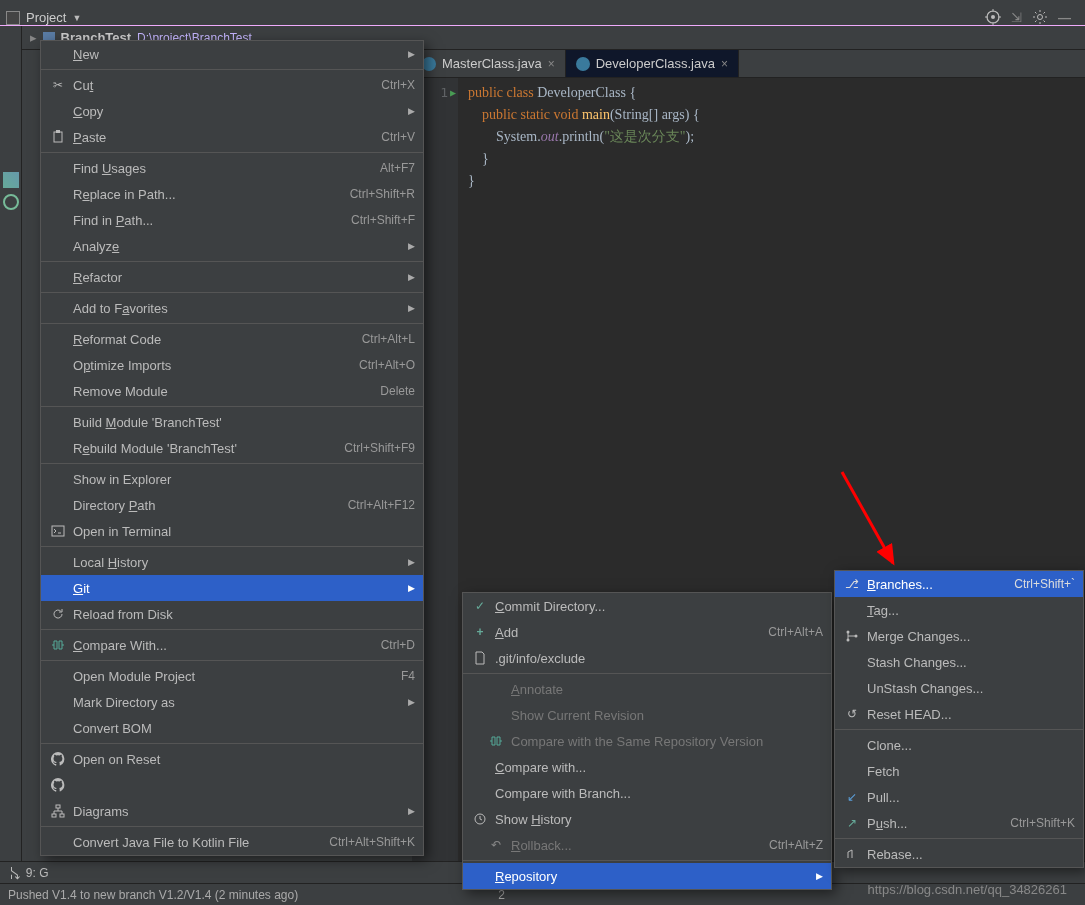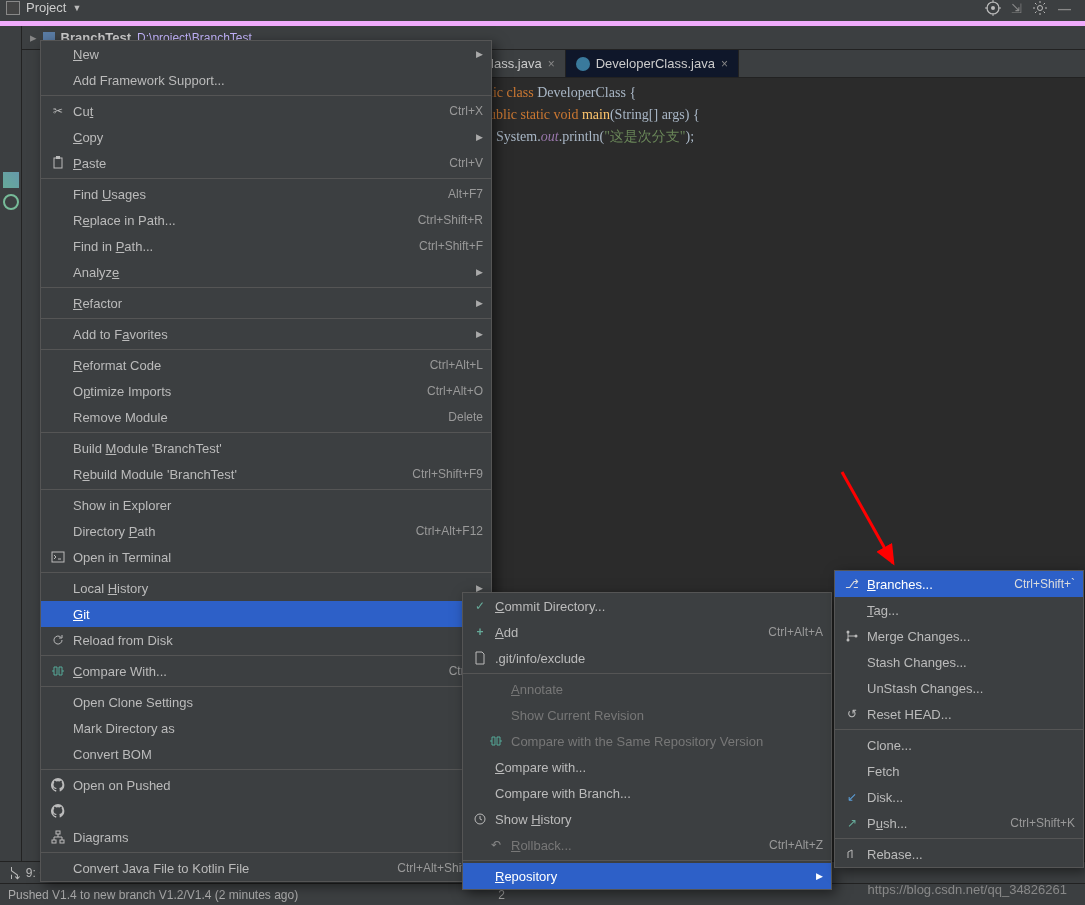--- a/index.html
+++ b/index.html
@@ -1,18 +1,18 @@
 <!DOCTYPE html>
 <html><head>
 <meta charset="utf-8">
 <style>
   * { box-sizing: border-box; margin: 0; padding: 0; }
   body { font-family: "Segoe UI", Arial, sans-serif; font-size: 13px; background: #2b2b2b; color: #bbbbbb; width: 1085px; height: 905px; overflow: hidden; position: relative; }
   
-  .toolbar { background: #3c3f41; height: 26px; display: flex; align-items: flex-start; padding: 0 6px; border-bottom: 5px solid #f0abfc; }
+  .toolbar { background: #3c3f41; height: 26px; display: flex; align-items: flex-end; padding: 0 6px; border-bottom: 1px solid #f0abfc; }
   .toolbar-left { display: flex; align-items: center; gap: 6px; }
   .toolbar-right { margin-left: auto; display: flex; align-items: center; gap: 10px; padding-right: 8px;}
   .proj-icon { width: 14px; height: 14px; border: 1px solid #888; background: #444; display: inline-block; }
   .toolbar-text { color: #ccc; }
   .tb-icon { width: 16px; height: 16px; color: #bbb; cursor: pointer; }
   
   .main-area { display: flex; height: calc(100% - 26px); }
   .sidebar-strip { width: 22px; background: #3c3f41; border-right: 1px solid #222; padding-top: 140px;}
   .sidebar-strip .sico { width: 16px; height: 16px; margin: 6px auto; }
   
@@ -117,29 +117,25 @@
     <span class="kw">public</span> <span class="kw">static</span> <span class="kw">void</span> <span class="fn">main</span><span class="punc">(String[] args) {</span>
         <span class="cls">System.</span><span class="fld">out</span><span class="cls">.println(</span><span class="str">"这是次分支"</span><span class="punc">);</span>
 <span class="punc">    }</span>
 <span class="punc">}</span></div>
         </div>
       </div>
     </div>
   </div>
 </div>
 
-<div class="ctx-menu" id="menu-main" style="left:40px; top:40px; width:452px;">
+<div class="ctx-menu" id="menu-main" style="left:40px; top:40px; width:384px;">
     <div class="ctx-row">
       <span class="ctx-icon"></span>
       <span class="ctx-label"><span class="mn">N</span>ew</span>
       <span class="ctx-arrow">▶</span>
-    </div>
-    <div class="ctx-row">
-      <span class="ctx-icon"></span>
-      <span class="ctx-label">Add Framework Support...</span>
     </div>
     <div class="ctx-sep"></div>
     <div class="ctx-row">
       <span class="ctx-icon">✂</span>
       <span class="ctx-label">Cu<span class="mn">t</span></span>
       <span class="ctx-shortcut">Ctrl+X</span>
     </div>
     <div class="ctx-row">
       <span class="ctx-icon"></span>
       <span class="ctx-label"><span class="mn">C</span>opy</span>
@@ -260,40 +256,40 @@
           <path d="M3 3h3v8H3zM8 3h3v8H8z" fill="none" stroke="#5a9"></path>
           <path d="M1 7h2M11 7h2" stroke="#5a9"></path>
         </svg>
       </span>
       <span class="ctx-label"><span class="mn">C</span>ompare With...</span>
       <span class="ctx-shortcut">Ctrl+D</span>
     </div>
     <div class="ctx-sep"></div>
     <div class="ctx-row">
       <span class="ctx-icon"></span>
-      <span class="ctx-label">Open Clone Settings</span>
+      <span class="ctx-label">Open Module Project</span>
       <span class="ctx-shortcut">F4</span>
     </div>
     <div class="ctx-row">
       <span class="ctx-icon"></span>
       <span class="ctx-label">Mark Directory as</span>
       <span class="ctx-arrow">▶</span>
     </div>
     <div class="ctx-row">
       <span class="ctx-icon"></span>
       <span class="ctx-label">Convert BOM</span>
     </div>
     <div class="ctx-sep"></div>
     <div class="ctx-row">
       <span class="ctx-icon">
         <svg width="14" height="14" viewBox="0 0 16 16">
           <path fill="#bbb" d="M8 0a8 8 0 0 0-2.5 15.6c.4 0 .5-.2.5-.4v-1.5c-2.2.5-2.7-1-2.7-1-.4-.9-.9-1.2-.9-1.2-.7-.5 0-.5 0-.5.8 0 1.2.8 1.2.8.7 1.2 1.9.9 2.4.7 0-.5.3-.9.5-1-1.8-.2-3.6-.9-3.6-4a3 3 0 0 1 .8-2.2c0-.2-.4-1 0-2.2 0 0 .7-.2 2.2.8a7.6 7.6 0 0 1 4 0c1.5-1 2.2-.8 2.2-.8.5 1.2.2 2 .1 2.2.5.6.8 1.3.8 2.2 0 3.1-1.9 3.8-3.6 4 .3.2.5.7.5 1.4v2c0 .3.1.5.5.4A8 8 0 0 0 8 0z"></path>
         </svg>
       </span>
-      <span class="ctx-label">Open on Pushed</span>
+      <span class="ctx-label">Open on Reset</span>
     </div>
     <div class="ctx-row">
       <span class="ctx-icon">
         <svg width="14" height="14" viewBox="0 0 16 16">
           <path fill="#bbb" d="M8 0a8 8 0 0 0-2.5 15.6c.4 0 .5-.2.5-.4v-1.5c-2.2.5-2.7-1-2.7-1-.4-.9-.9-1.2-.9-1.2-.7-.5 0-.5 0-.5.8 0 1.2.8 1.2.8.7 1.2 1.9.9 2.4.7 0-.5.3-.9.5-1-1.8-.2-3.6-.9-3.6-4a3 3 0 0 1 .8-2.2c0-.2-.4-1 0-2.2 0 0 .7-.2 2.2.8a7.6 7.6 0 0 1 4 0c1.5-1 2.2-.8 2.2-.8.5 1.2.2 2 .1 2.2.5.6.8 1.3.8 2.2 0 3.1-1.9 3.8-3.6 4 .3.2.5.7.5 1.4v2c0 .3.1.5.5.4A8 8 0 0 0 8 0z"></path>
         </svg>
       </span>
     </div>
     <div class="ctx-row">
       <span class="ctx-icon">
@@ -430,21 +426,21 @@
       <span class="ctx-label">Clone...</span>
     </div>
     <div class="ctx-row">
       <span class="ctx-icon"></span>
       <span class="ctx-label">Fetch</span>
     </div>
     <div class="ctx-row">
       <span class="ctx-icon">
         <span style="color:#5a9cd6">↙</span>
       </span>
-      <span class="ctx-label">Disk...</span>
+      <span class="ctx-label">Pull...</span>
     </div>
     <div class="ctx-row">
       <span class="ctx-icon">
         <span style="color:#6a9">↗</span>
       </span>
       <span class="ctx-label">P<span class="mn">u</span>sh...</span>
       <span class="ctx-shortcut">Ctrl+Shift+K</span>
     </div>
     <div class="ctx-sep"></div>
     <div class="ctx-row">

